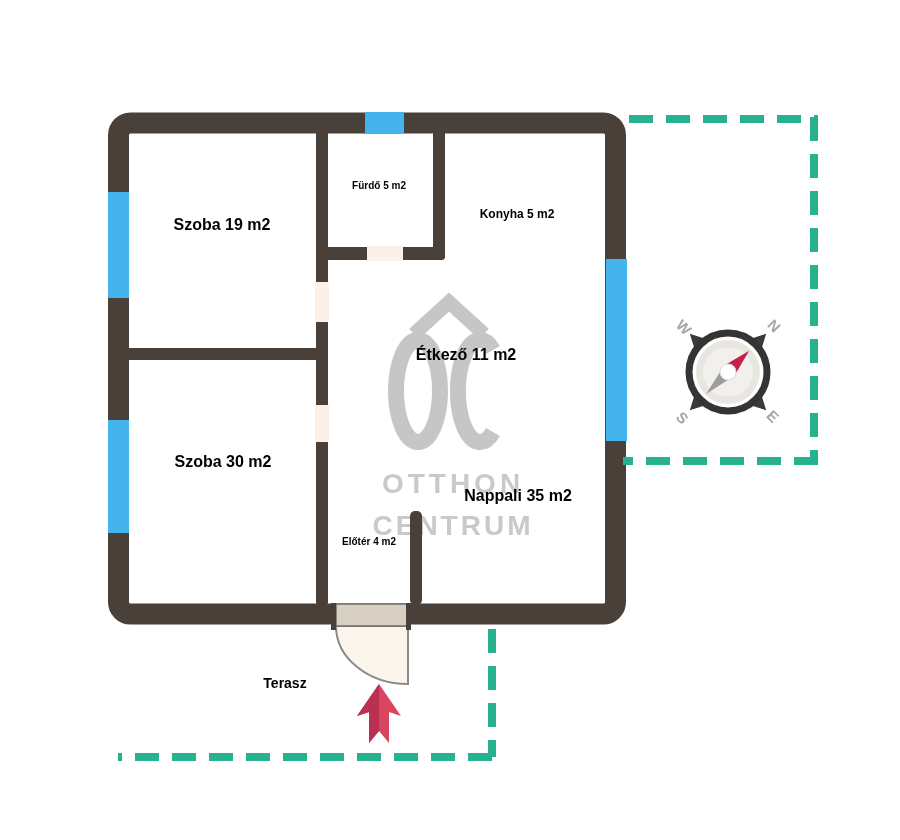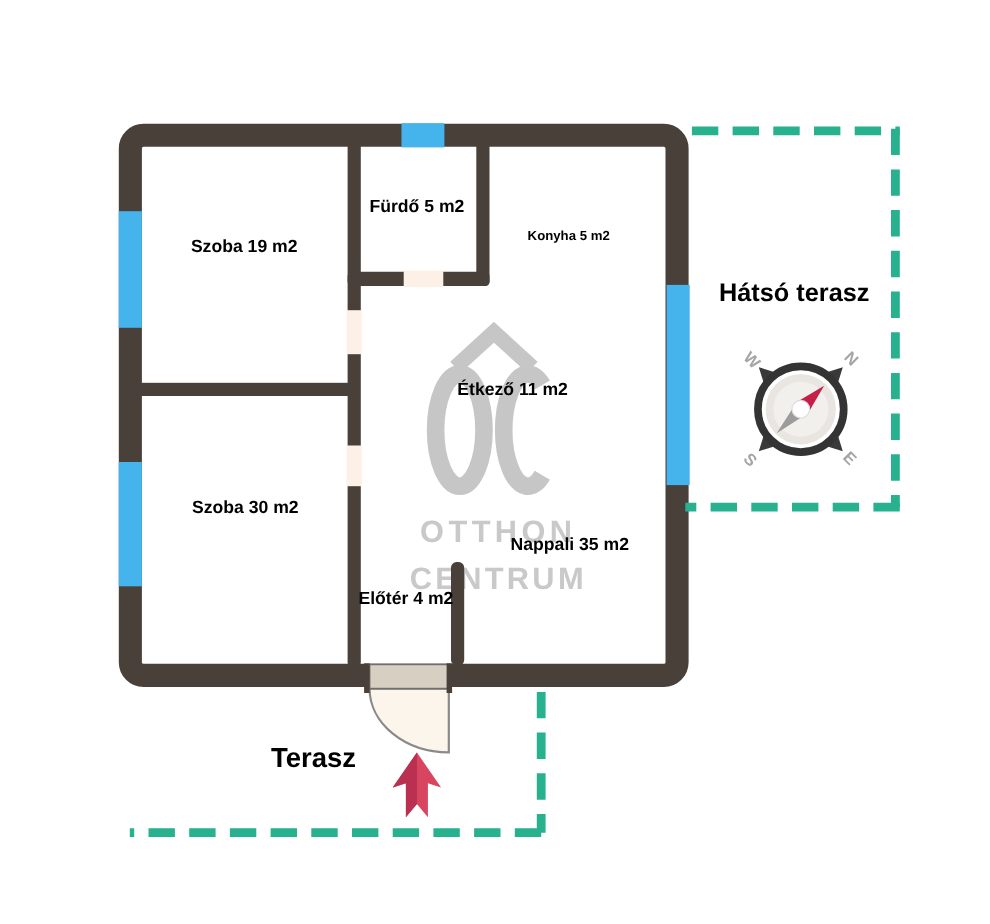--- a/index.html
+++ b/index.html
@@ -7,23 +7,23 @@
     position:relative;width:900px;height:840px;background:#ffffff;overflow:hidden;
     font-family:"Liberation Sans",sans-serif;
   }
   #plan-svg{position:absolute;left:0;top:0;}
   .room-label{
     position:absolute;color:#000;font-weight:700;text-align:center;
     white-space:nowrap;line-height:1.1;letter-spacing:0px;
     transform:translateX(-50%);
   }
   .lbl-20{font-size:16px;}
-  .lbl-19{font-size:25px;}
+  .lbl-19{font-size:14px;}
   .lbl-16{font-size:12px;}
-  .lbl-15{font-size:16px;}
+  .lbl-15{font-size:10px;}
   .lbl-23{font-size:23px;}
   .wm-text{fill:#c9c9c9;font-family:"Liberation Sans",sans-serif;font-weight:700;}
   .compass-letter{fill:#a5a5a5;font-family:"Liberation Sans",sans-serif;font-weight:700;font-size:15px;}
 </style>
 </head>
 <body>
 
 <div id="stage">
 
   <svg id="plan-svg" width="900" height="840" viewBox="0 0 900 840" xmlns="http://www.w3.org/2000/svg">
@@ -108,17 +108,16 @@
   <div class="room-label lbl-16" style="left:517px;top:208px;">Konyha 5 m2</div>
 
   <div class="room-label lbl-20" style="left:466px;top:346px;">Étkező 11 m2</div>
 
   <div class="room-label lbl-20" style="left:223px;top:453px;">Szoba 30 m2</div>
 
   <div class="room-label lbl-20" style="left:518px;top:487px;">Nappali 35 m2</div>
 
   <div class="room-label lbl-15" style="left:369px;top:536px;">Előtér 4 m2</div>
 
-  <div class="room-label lbl-23" style="left:722px;top:254px;">Hátsó terasz</div>
 
   <div class="room-label lbl-19" style="left:285px;top:676px;">Terasz</div>
 
 </div>
 
 </body></html>

